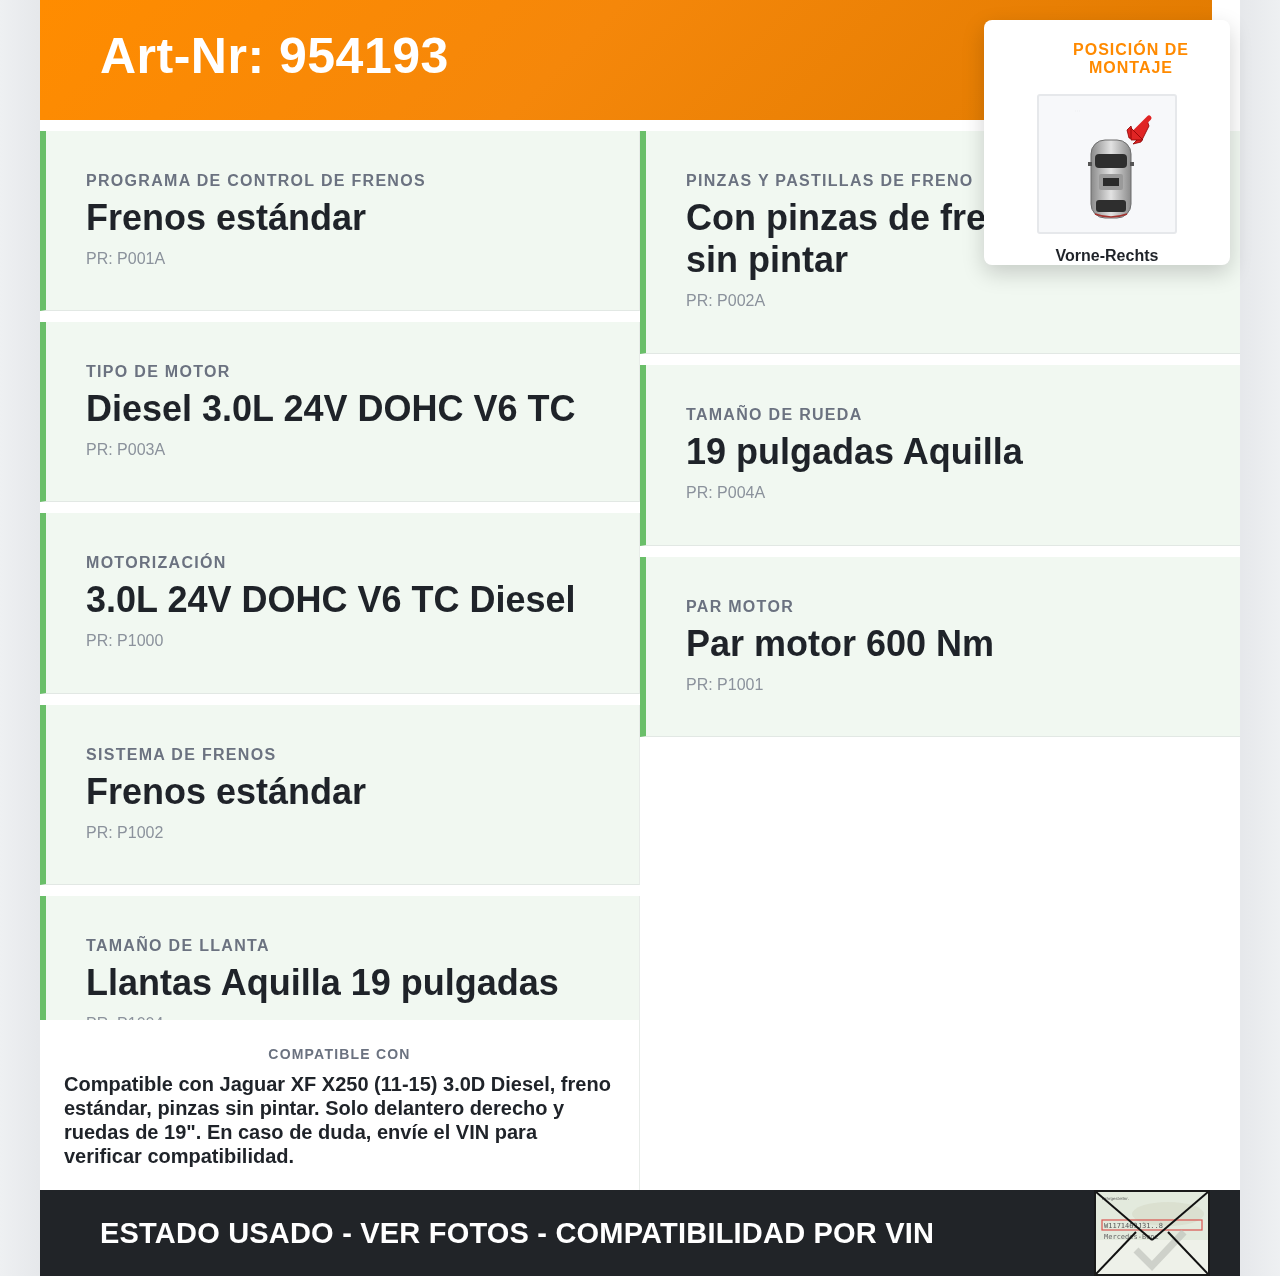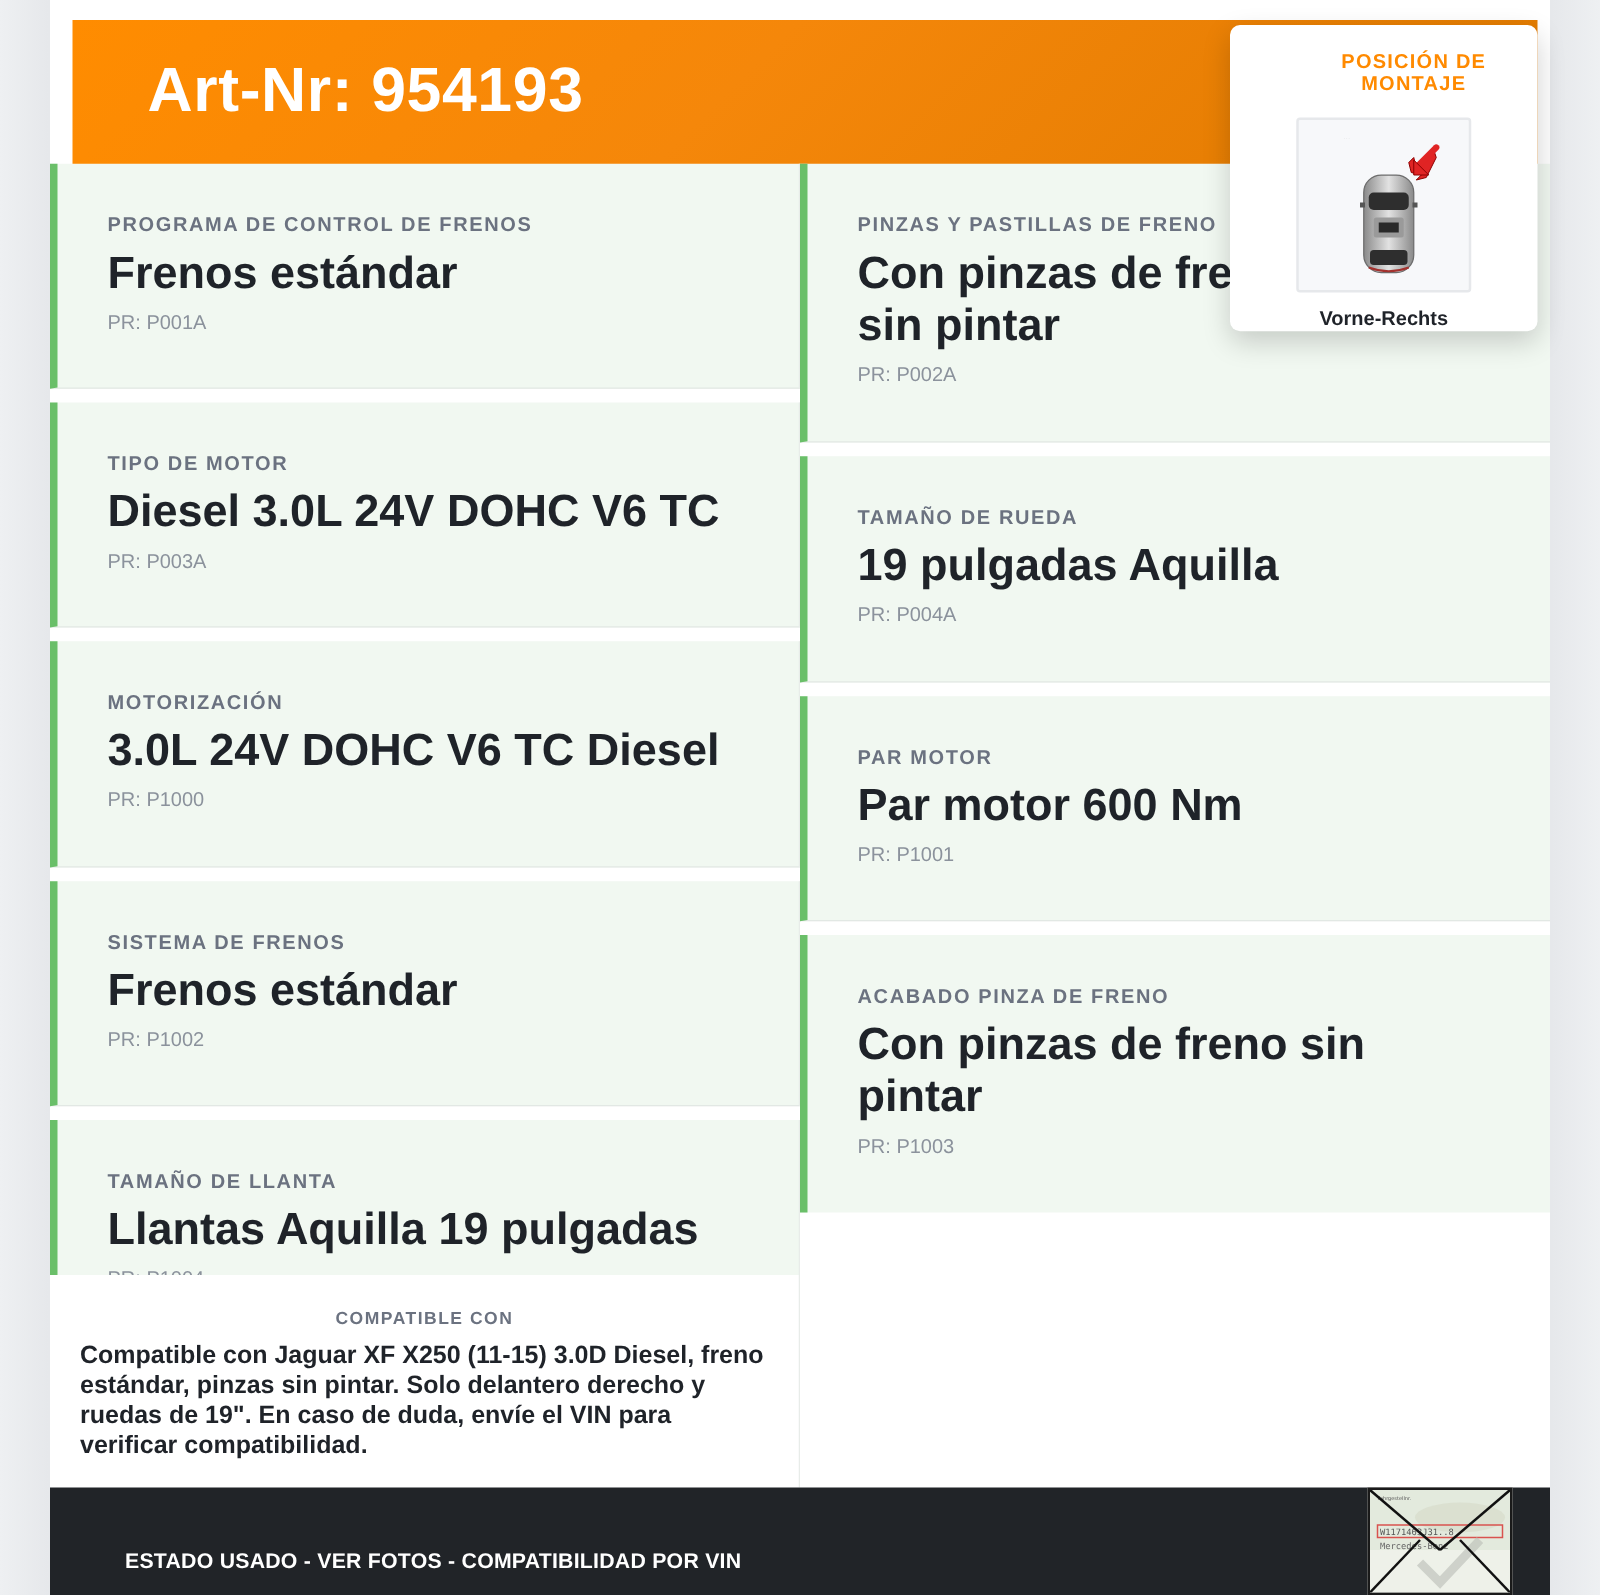--- a/index.html
+++ b/index.html
@@ -7,23 +7,22 @@
     body {
       background: linear-gradient(90deg, #eef0f2 0%, #e6e8eb 3%, #e6e8eb 97%, #eef0f2 100%);
       font-family: "Liberation Sans", "DejaVu Sans", sans-serif;
       position: relative;
     }
     .page {
       position: absolute; left: 40px; top: 0; width: 1200px; height: 1276px;
       background: #ffffff;
     }
     .header {
-      position: absolute; left: 0; top: 16px; width: 1172px; height: 120px;
+      position: absolute; left: 0; top: 0; width: 1172px; height: 120px;
       background: linear-gradient(135deg, #ff8c00 0%, #f5870a 45%, #e07a00 100%);
-      margin-left: 18px;
     }
     .header-title {
       position: absolute; left: 60px; top: 26px;
       color: #ffffff; font-size: 50px; font-weight: 700; letter-spacing: 0.5px;
       line-height: 60px;
     }
     .col {
       position: absolute; top: 120px; width: 600px;
     }
     .col-left { left: 0; }
@@ -58,21 +57,21 @@
     }
     .compat-text {
       color: #1f2329; font-size: 20px; font-weight: 700; line-height: 24px; margin-top: 10px;
     }
     .footer {
       position: absolute; left: 0; top: 1190px; width: 1200px; height: 86px;
       background: #212428;
     }
     .footer-text {
       position: absolute; left: 60px; top: 30px; color: #ffffff;
-      font-size: 17px; font-weight: 700; line-height: 26px; letter-spacing: 0.2px; margin-top: 16px;
+      font-size: 29px; font-weight: 700; line-height: 26px; letter-spacing: 0.2px;
     }
     .footer-img {
       position: absolute; left: 1054px; top: 0; width: 116px; height: 86px;
       background: #f3f3ef; border: 2px solid #1a1a1a;
     }
     .mount-card {
       position: absolute; left: 984px; top: 20px; width: 246px; height: 245px;
       background: #ffffff; border-radius: 8px;
       box-shadow: 0 8px 22px rgba(0,0,0,0.18);
       text-align: center;
@@ -135,25 +134,20 @@
     </div>
     <div class="cell" style="height:181px;">
       <div class="cell-label">TAMAÑO DE RUEDA</div>
       <div class="cell-value">19 pulgadas Aquilla</div>
       <div class="cell-code">PR: P004A</div>
     </div>
     <div class="cell" style="height:180px;">
       <div class="cell-label">PAR MOTOR</div>
       <div class="cell-value">Par motor 600 Nm</div>
       <div class="cell-code">PR: P1001</div>
-    </div>
-    <div class="cell" style="height:222px; border-bottom:none;">
-      <div class="cell-label">ACABADO PINZA DE FRENO</div>
-      <div class="cell-value" style="width:440px;">Con pinzas de freno sin pintar</div>
-      <div class="cell-code">PR: P1003</div>
     </div>
   </div>
 
   <div class="compat">
     <div class="compat-label">COMPATIBLE CON</div>
     <div class="compat-text">Compatible con Jaguar XF X250 (11-15) 3.0D Diesel, freno estándar, pinzas sin pintar. Solo delantero derecho y ruedas de 19". En caso de duda, envíe el VIN para verificar compatibilidad.</div>
   </div>
 
   <div class="footer">
     <div class="footer-text">ESTADO USADO - VER FOTOS - COMPATIBILIDAD POR VIN</div>

